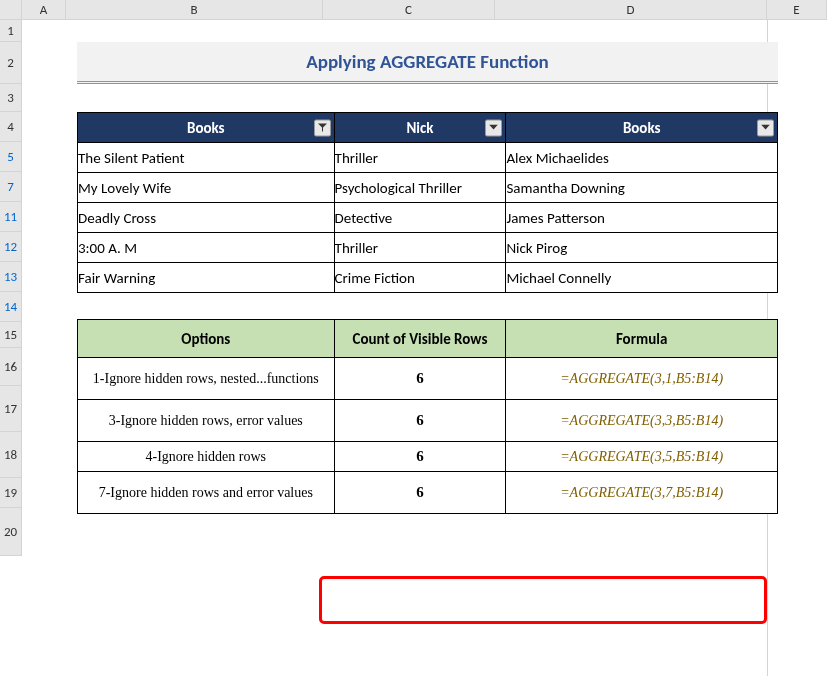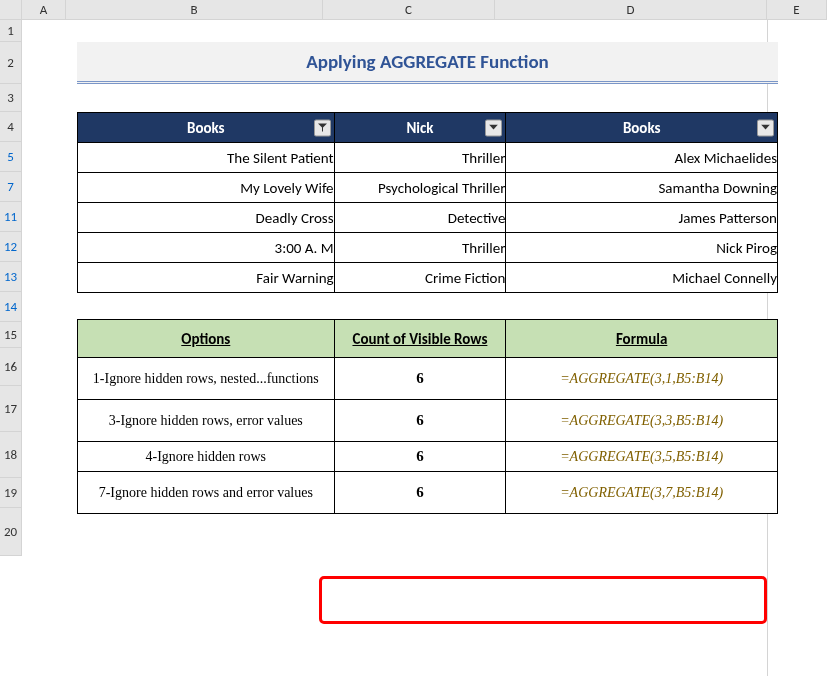--- a/index.html
+++ b/index.html
@@ -101,38 +101,37 @@
       border: 1px solid #999;
       border-radius: 2px;
       display: flex;
       align-items: center;
       justify-content: center;
       cursor: pointer;
     }
     .filter-btn svg { display: block; }
     .books-table td {
       border: 1px solid #000;
-      text-align: right;
+      text-align: left;
       height: 30px;
       font-size: 15px;
       background: #fff;
     }
     .options-table {
       margin-left: 44px;
       width: 701px;
       border-collapse: collapse;
     }
     .options-table th {
       background: #c6e0b4;
       color: #000;
       font-weight: bold;
       height: 38px;
       border: 1px solid #000;
       font-size: 15px;
-      text-decoration: underline;
     }
     .options-table td {
       border: 1px solid #000;
       text-align: center;
       font-size: 14px;
       background: #fff;
       padding: 4px 8px;
       height: 42px;
       font-family: Liberation Serif, serif;
     }

